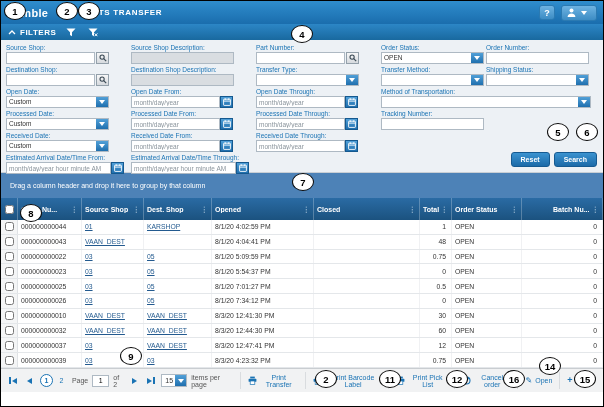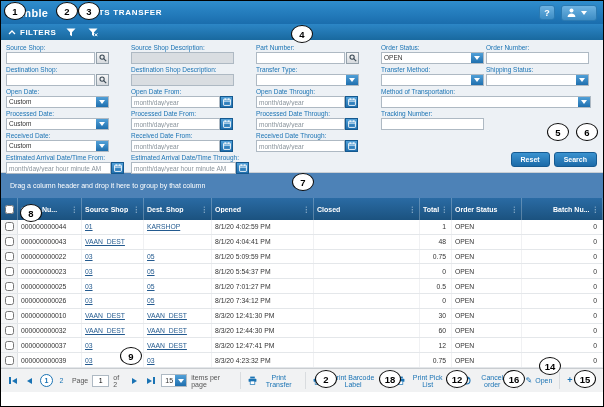--- a/index.html
+++ b/index.html
@@ -744,19 +744,19 @@
       <div class="callout" style="left: 3px; top: 1px;">1</div>
       <div class="callout" style="left: 55px; top: 1px;">2</div>
       <div class="callout" style="left: 77px; top: 1px;">3</div>
       <div class="callout" style="left: 290px; top: 24px;">4</div>
       <div class="callout" style="left: 546px; top: 122px;">5</div>
       <div class="callout" style="left: 575px; top: 122px;">6</div>
       <div class="callout" style="left: 291px; top: 172px;">7</div>
       <div class="callout" style="left: 19px; top: 203px;">8</div>
       <div class="callout" style="left: 119px; top: 346px;">9</div>
       <div class="callout" style="left: 314px; top: 369px;">2</div>
-      <div class="callout" style="left: 378px; top: 369px;">18</div>
+      <div class="callout" style="left: 378px; top: 369px;">11</div>
       <div class="callout" style="left: 445px; top: 369px;">12</div>
       <div class="callout" style="left: 502px; top: 369px;">16</div>
       <div class="callout" style="left: 538px; top: 356px;">14</div>
       <div class="callout" style="left: 573px; top: 369px;">15</div>
     </div>
 </div>
 
 </body></html>

